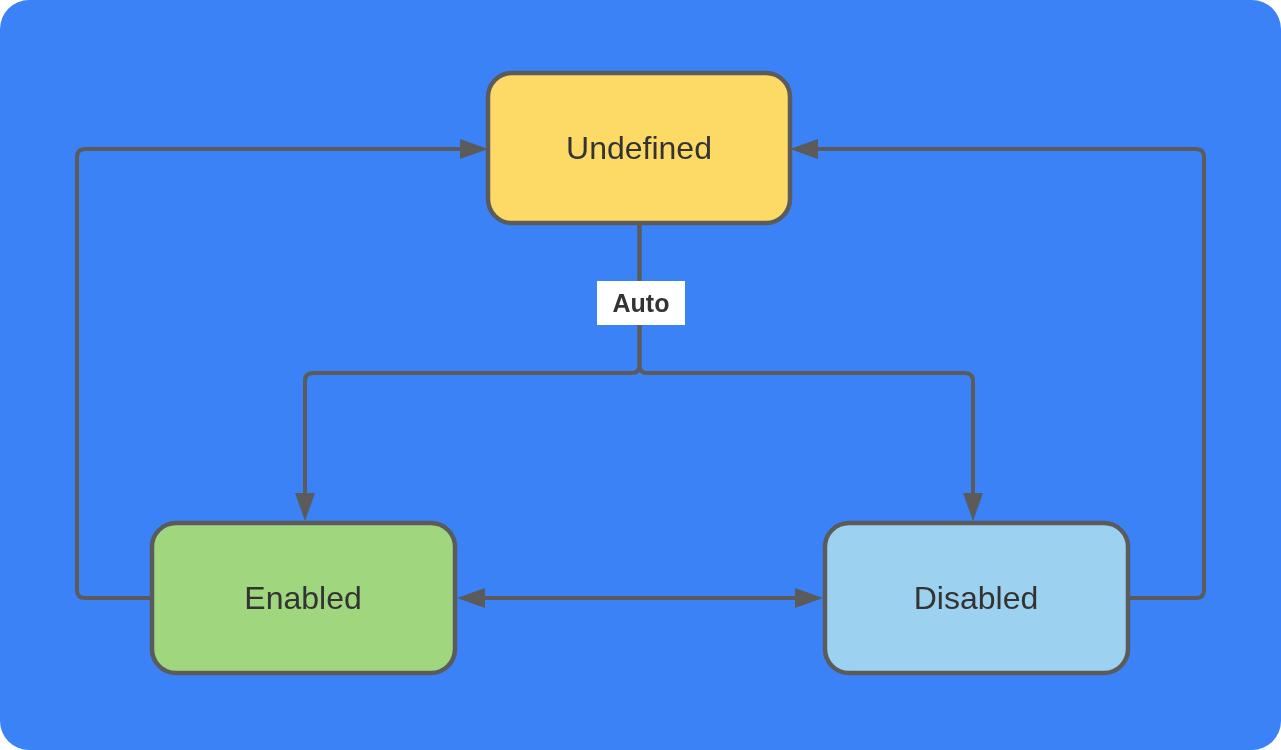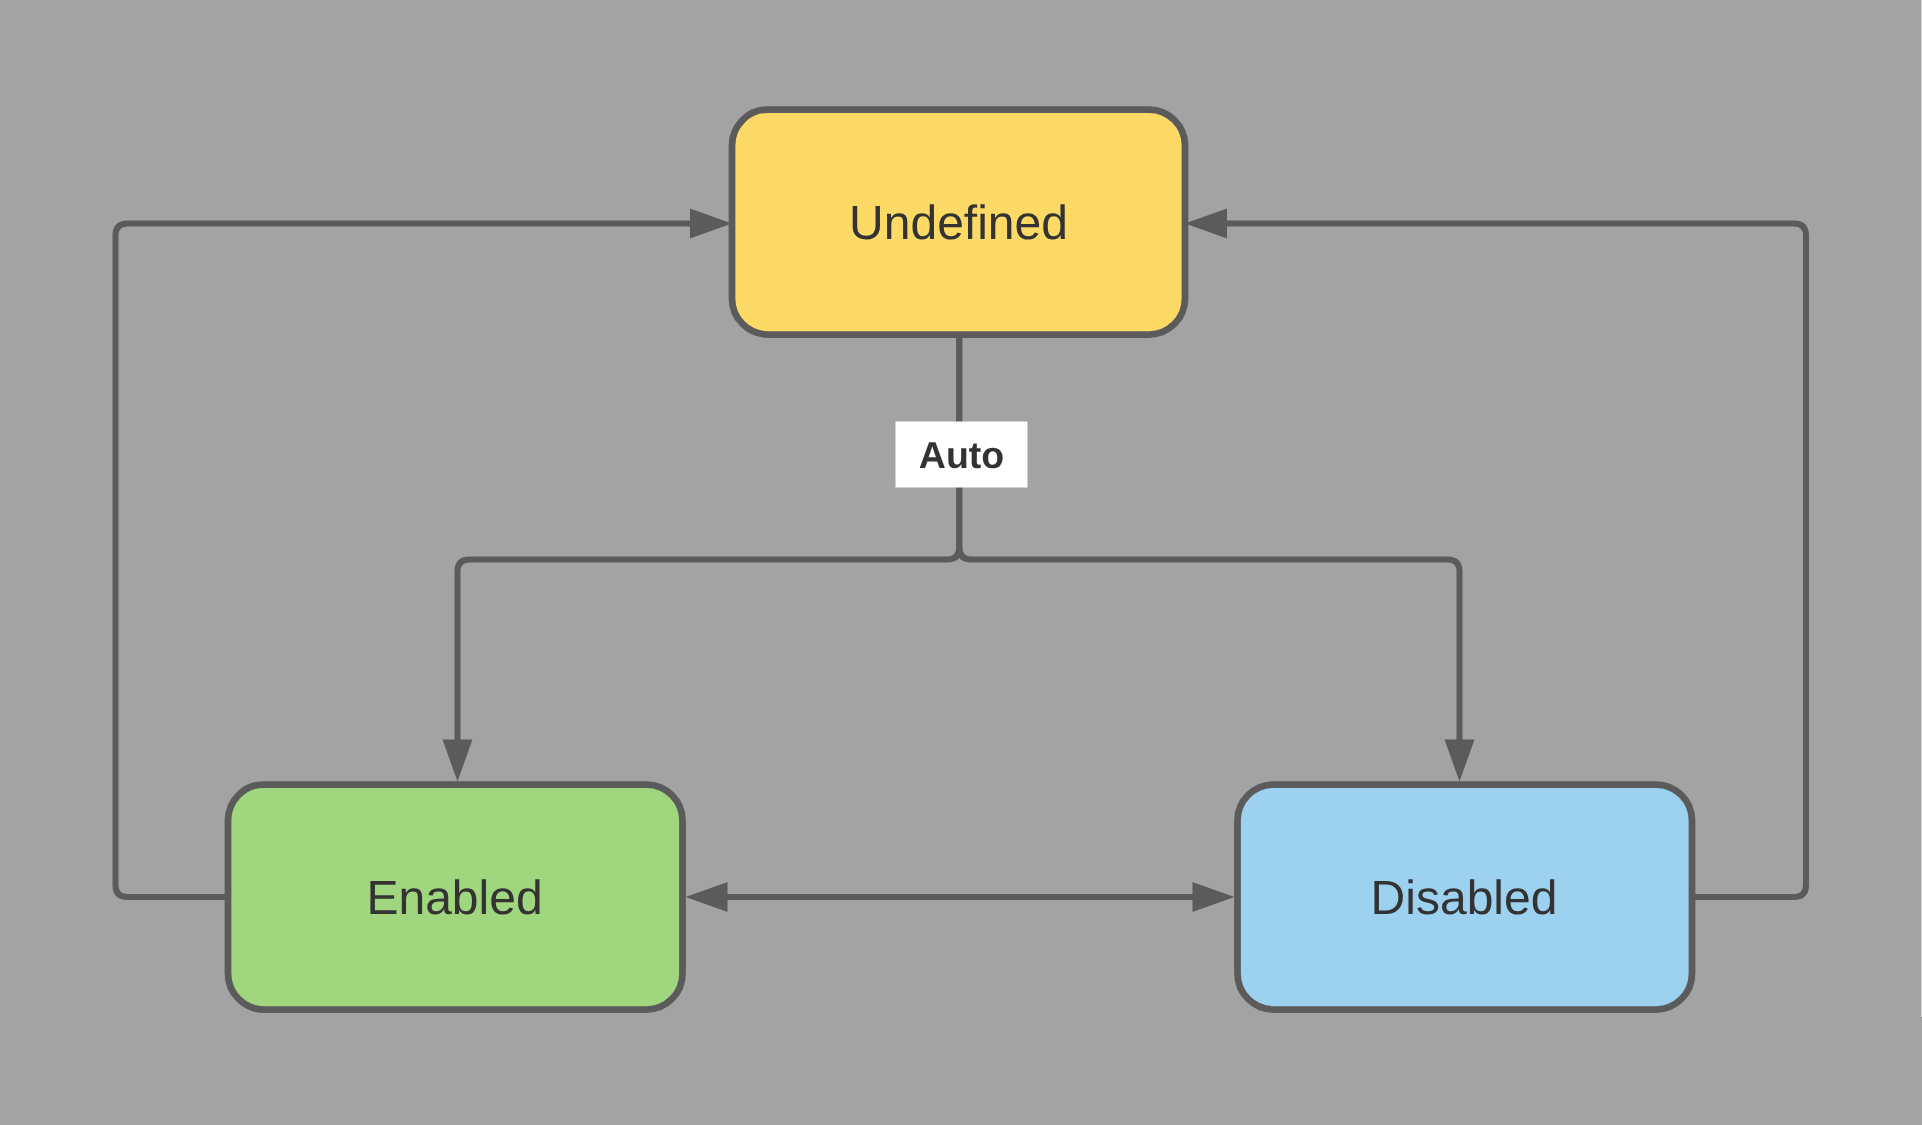--- a/index.html
+++ b/index.html
@@ -4,23 +4,24 @@
 <style>
   html, body {
     margin: 0;
     padding: 0;
     background: #ffffff;
   }
   .canvas {
     position: relative;
     width: 1281px;
     height: 750px;
-    background: #a3a3a3;
+    background: #3b82f6;
     overflow: hidden;
     font-family: "Liberation Sans", "DejaVu Sans", sans-serif;
+    border-radius: 29px;
   }
   svg { display: block; }
   .edge {
     fill: none;
     stroke-width: 4;
     stroke-linejoin: round;
   }
   .node-rect {
     stroke-width: 4.5;
   }

